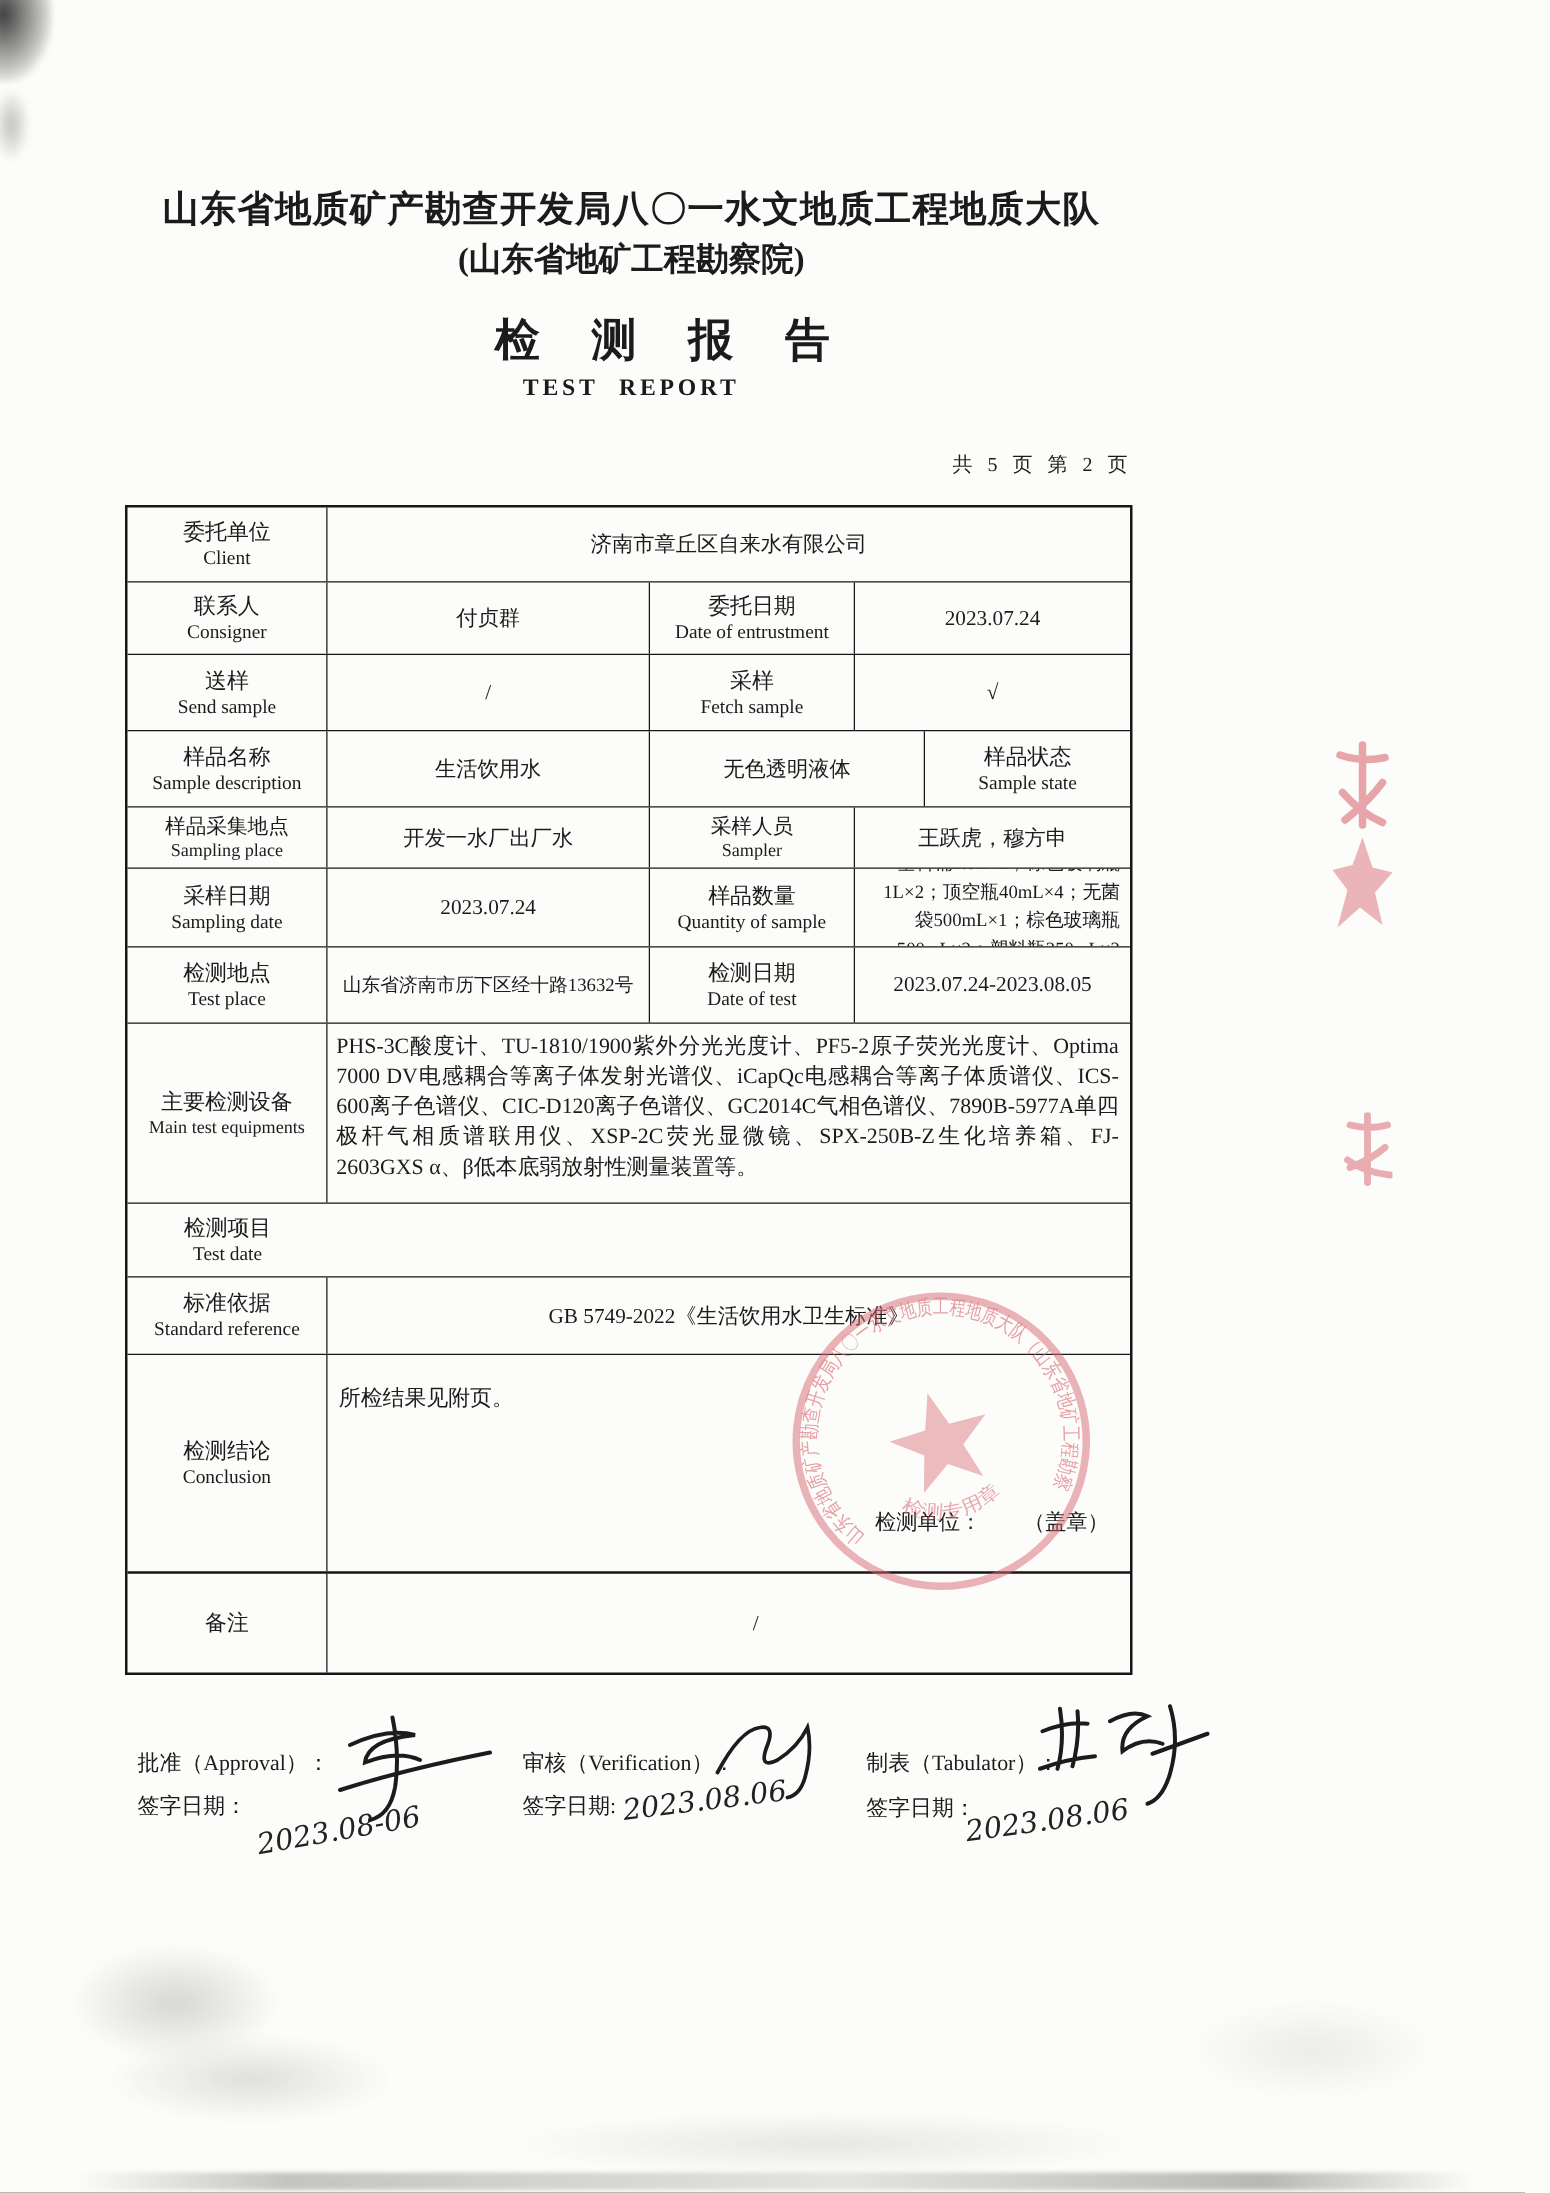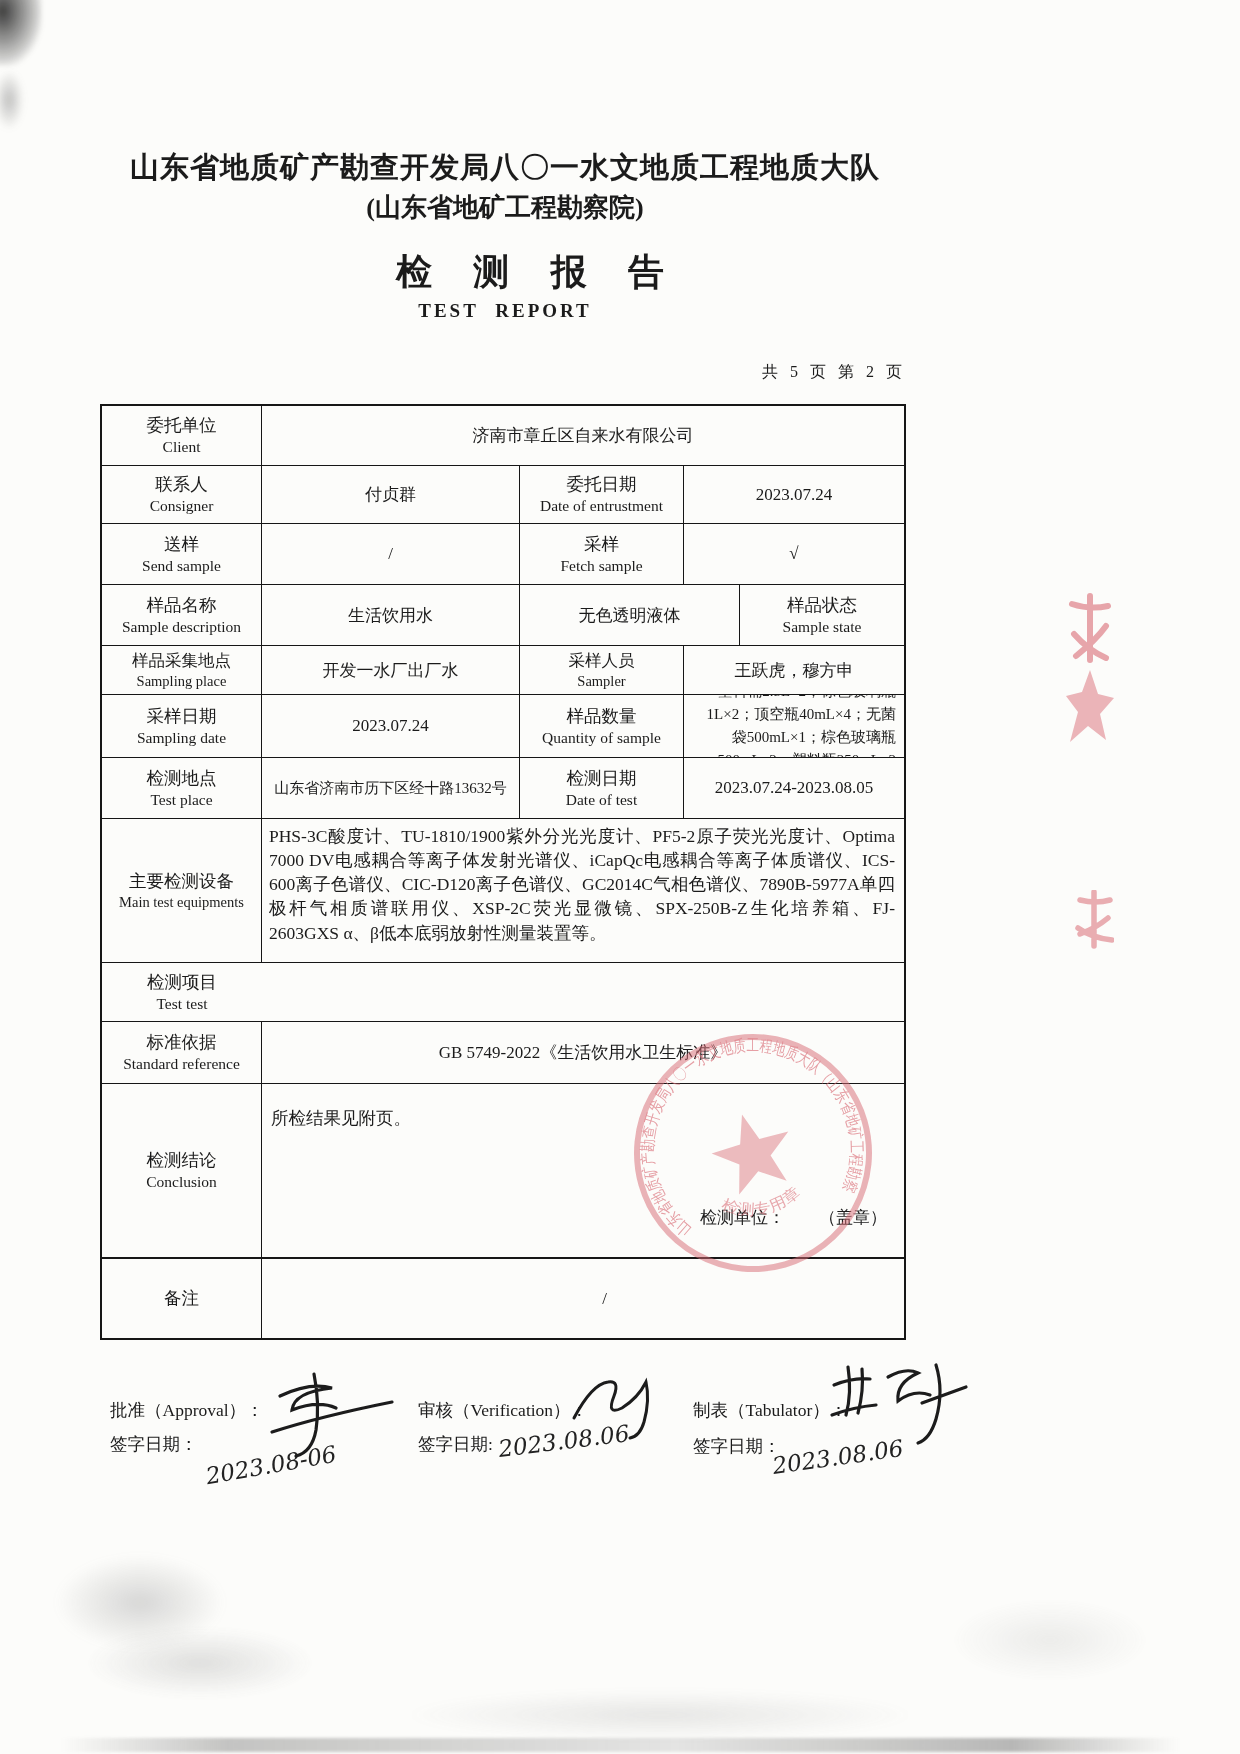--- a/index.html
+++ b/index.html
@@ -201,21 +201,21 @@
         <div class="le" style="font-size:14.5px">Main test equipments</div>
       </div>
       <div class="td vwide para">
           <div class="vtext">PHS-3C酸度计、TU-1810/1900紫外分光光度计、PF5-2原子荧光光度计、Optima 7000 DV电感耦合等离子体发射光谱仪、iCapQc电感耦合等离子体质谱仪、ICS-600离子色谱仪、CIC-D120离子色谱仪、GC2014C气相色谱仪、7890B-5977A单四极杆气相质谱联用仪、XSP-2C荧光显微镜、SPX-250B-Z生化培养箱、FJ-2603GXS α、β低本底弱放射性测量装置等。</div>
         </div>
     </div>
 
     <div class="tr" style="height:59px">
       <div class="td lblcell">
         <div class="lc">检测项目</div>
-        <div class="le">Test test</div>
+        <div class="le">Test date</div>
       </div>
     </div>
 
     <div class="tr" style="height:62px">
       <div class="td lblcell">
         <div class="lc">标准依据</div>
         <div class="le">Standard reference</div>
       </div>
       <div class="td vwide">
           <div class="vtext">GB 5749-2022《生活饮用水卫生标准》</div>

